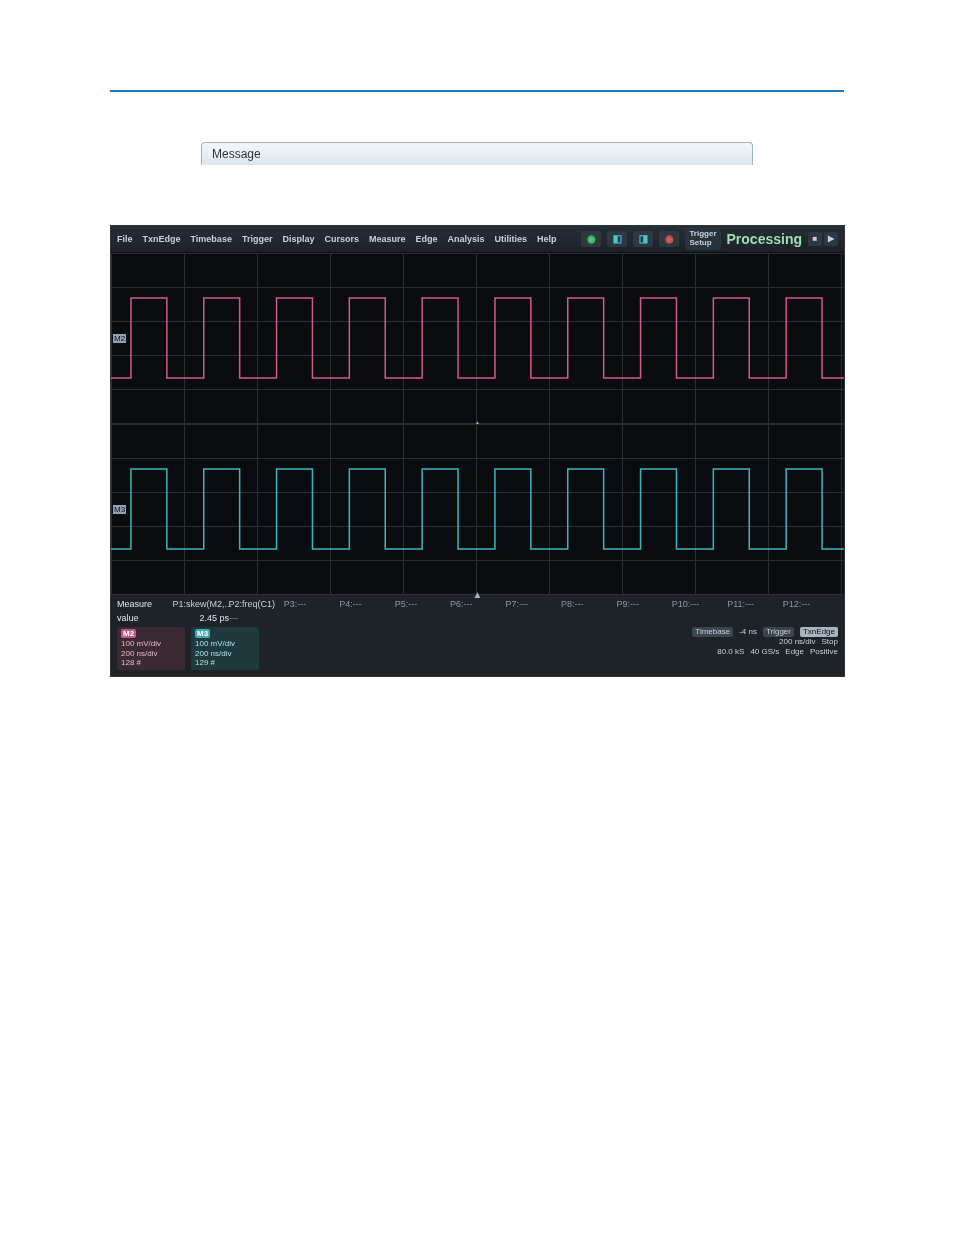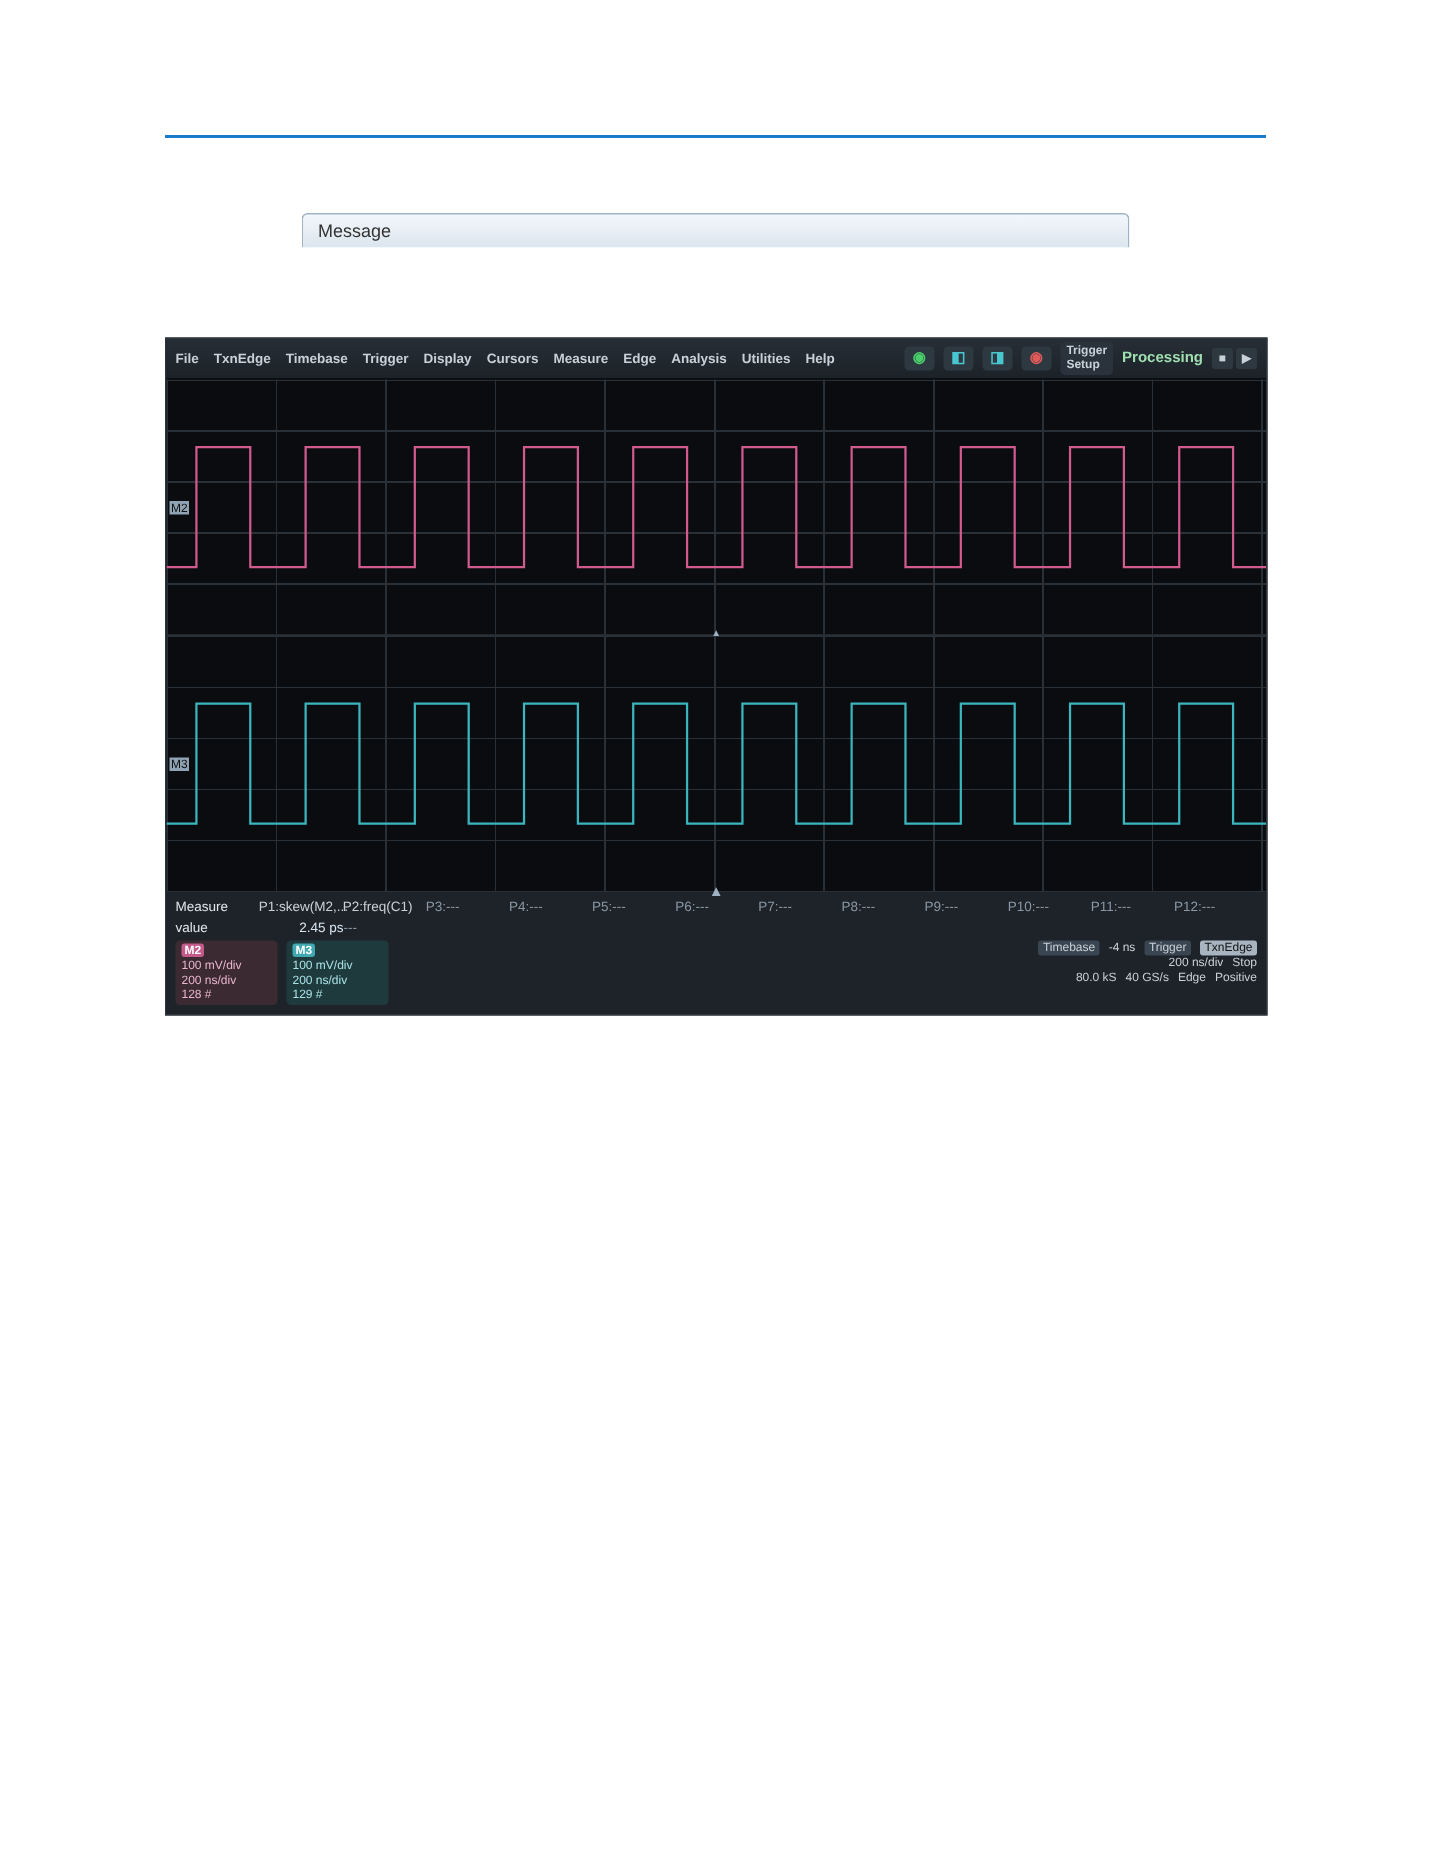--- a/index.html
+++ b/index.html
@@ -121,21 +121,21 @@
   .ticon.cyan  { color:#48c7cf; }
   .trigbox {
     background: #2a323b;
     padding: 2px 4px;
     border-radius: 3px;
     font-size: 8px;
     line-height: 1.1;
   }
   .proc {
     color: #9fdfb0;
-    font-size: 10px;
+    font-size: 14px;
   }
   .playstop {
     display: flex;
     gap: 2px;
   }
   .sqbtn {
     width: 14px; height: 14px;
     background: #2e3840;
     border-radius: 2px;
     display: inline-flex;

